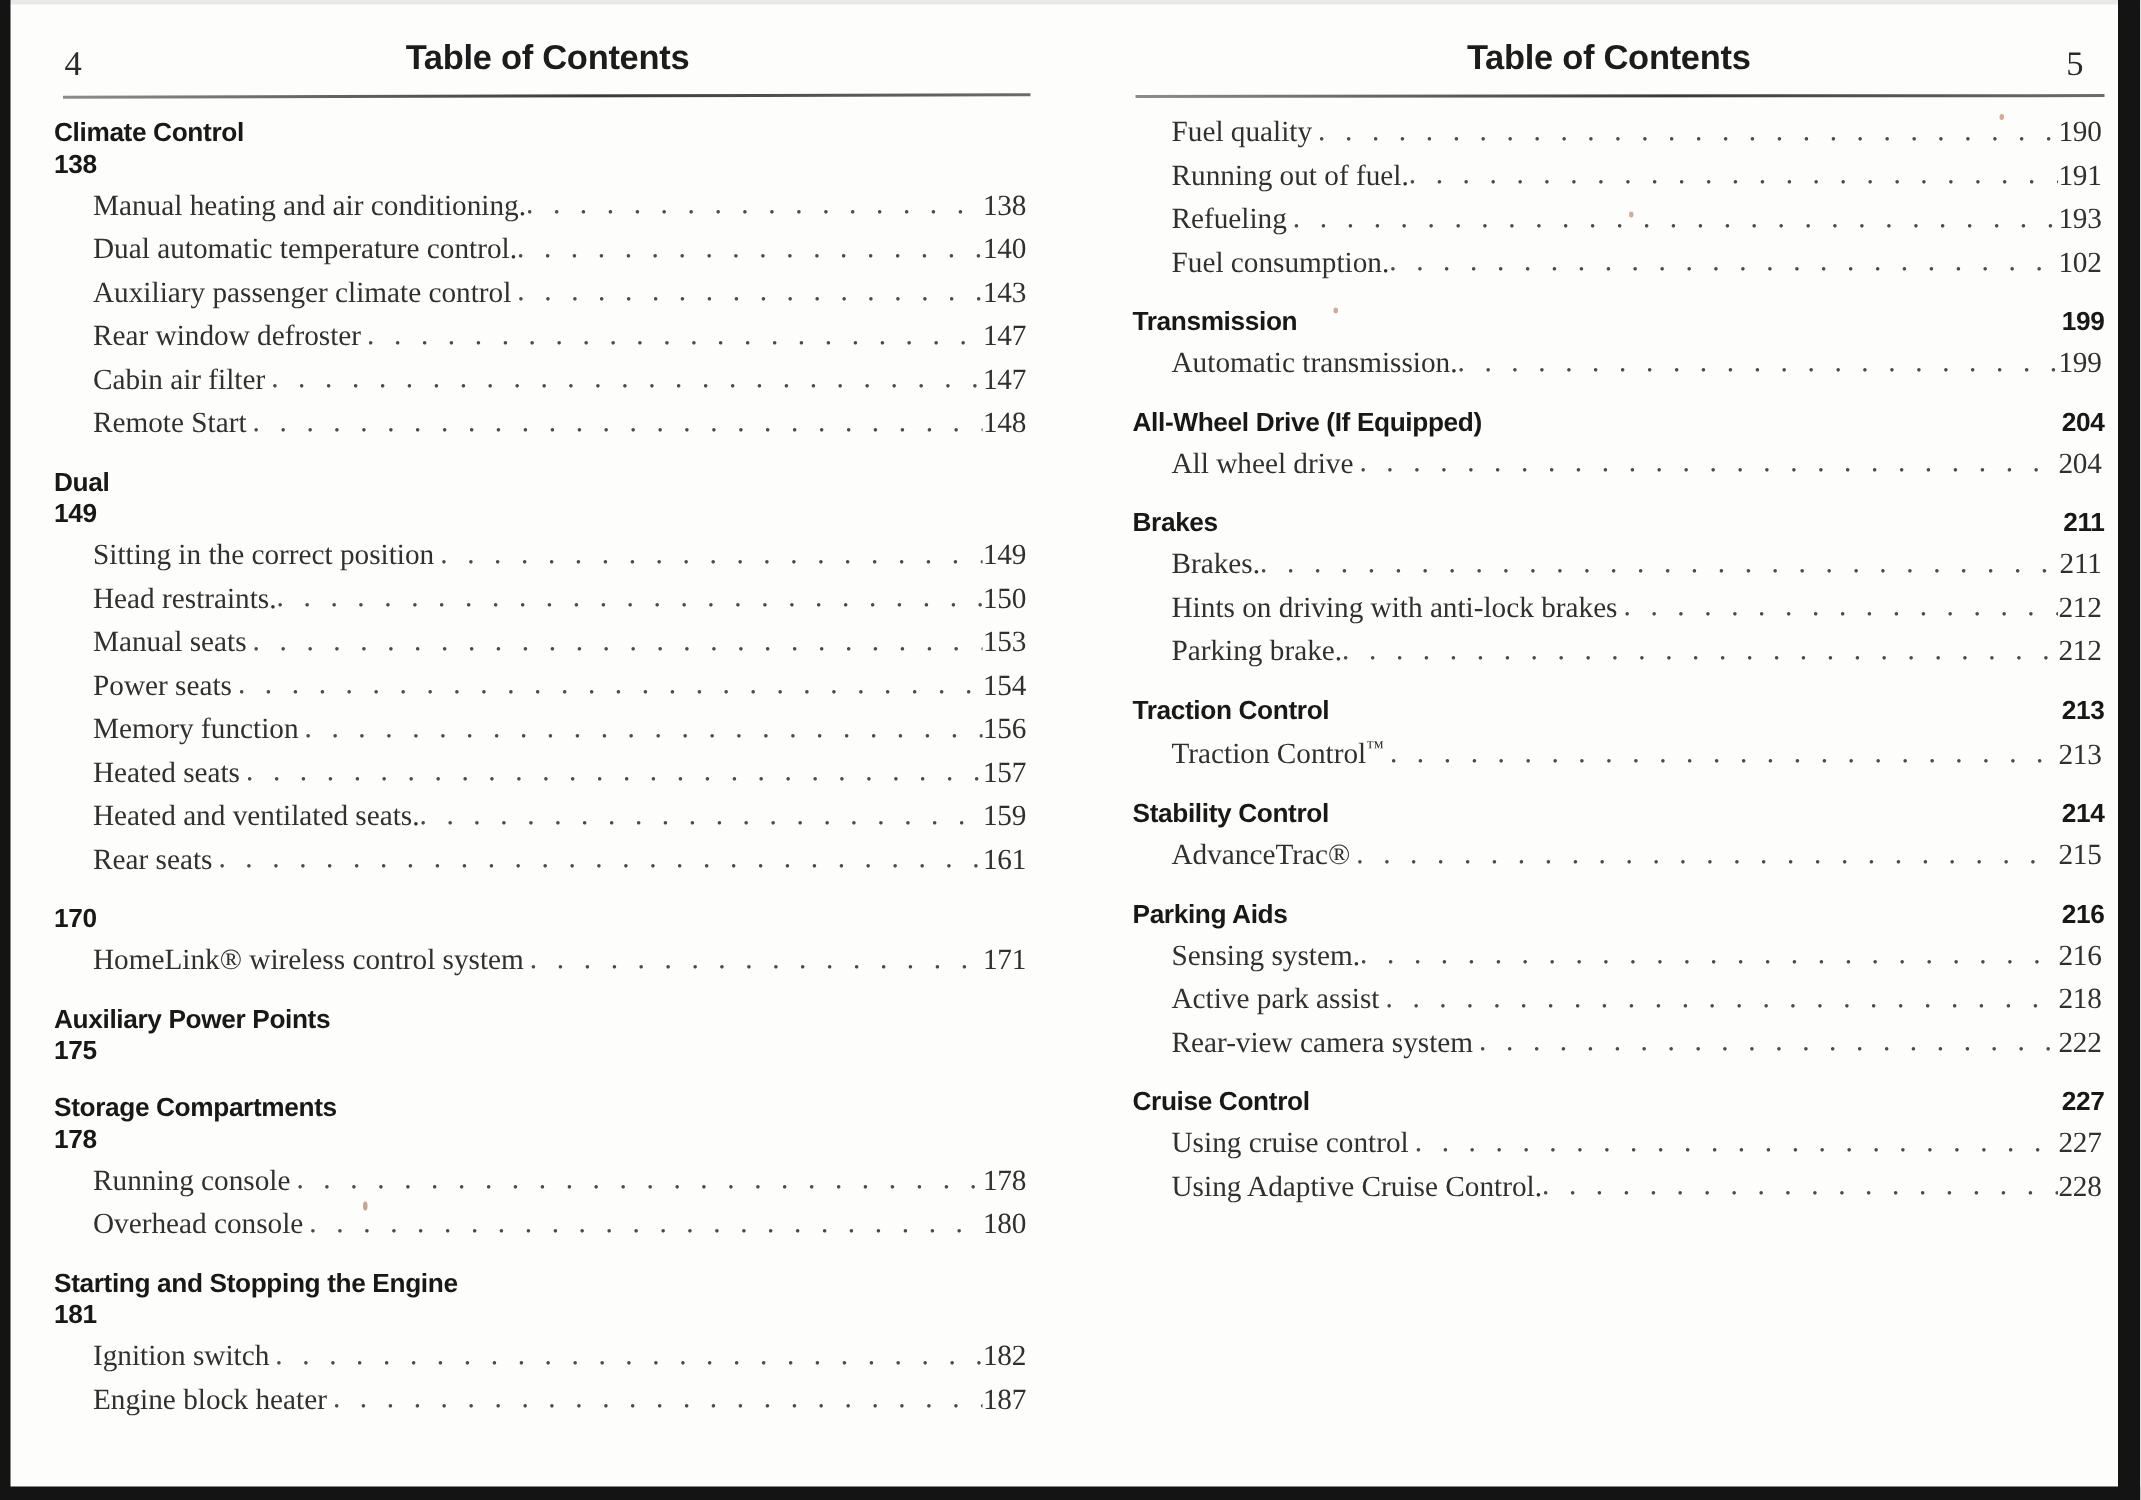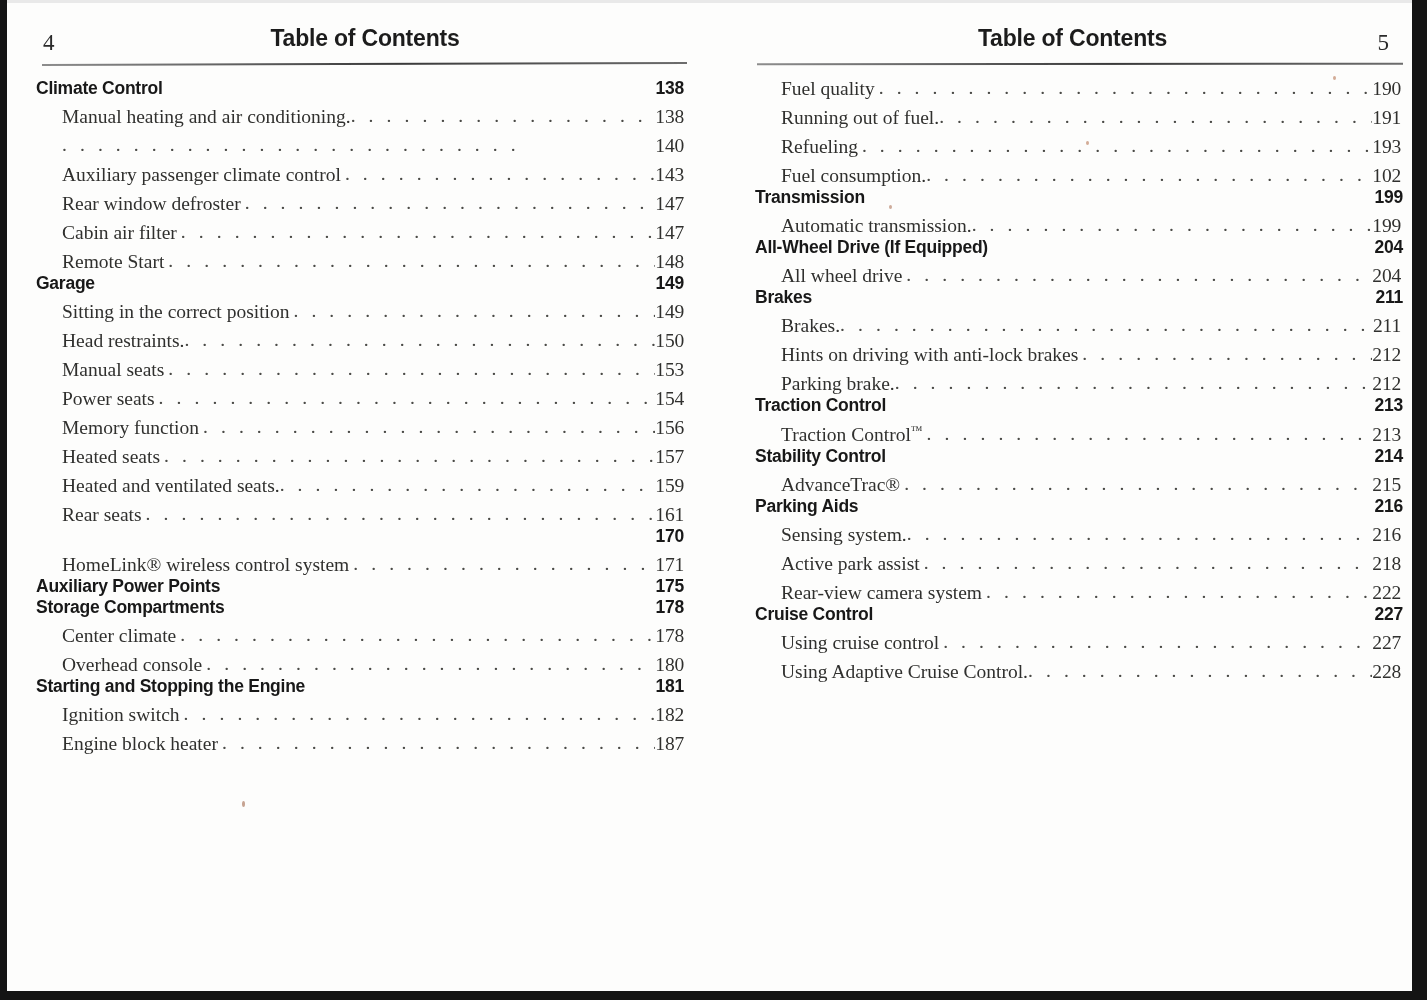--- a/index.html
+++ b/index.html
@@ -87,26 +87,27 @@
 
   
   .sec {
     display: flex;
     align-items: baseline;
     font-family: "Liberation Sans", sans-serif;
     font-weight: bold;
     font-size: 17.5px;
     color: #181818;
     letter-spacing: -0.25px;
+    margin-top: 17px;
   }
   .sec:first-child { margin-top: 0; }
   .sec .sec-title { white-space: nowrap; }
   .sec .sec-fill  { flex: 1 1 auto; }
   .sec .sec-page  { white-space: nowrap; }
-  .page-left  .sec { width: 648px; }
+  .page-left  .sec { width: 648px; flex-direction: column; }
   .page-right .sec { width: 648px; }
 
   
   .ent {
     display: flex;
     align-items: flex-end;
     font-size: 19.5px;
     color: #30302e;
     margin-top: 7px;
     padding-left: 26px;
@@ -176,20 +177,21 @@
             <span class="sec-title">Climate Control</span>
             <span class="sec-fill"></span>
             <span class="sec-page">138</span>
           </div>
           <div class="ent tight">
             <span class="ent-title">Manual heating and air conditioning.</span>
             <span class="ent-fill">. . . . . . . . . . . . . . . . . . . . . . . . .</span>
             <span class="ent-page">138</span>
           </div>
           <div class="ent tight">
+            <span class="ent-title">Dual automatic temperature control.</span>
             <span class="ent-fill">. . . . . . . . . . . . . . . . . . . . . . . . . .</span>
             <span class="ent-page">140</span>
           </div>
           <div class="ent">
             <span class="ent-title">Auxiliary passenger climate control</span>
             <span class="ent-fill">. . . . . . . . . . . . . . . . . . . . . . . . . .</span>
             <span class="ent-page">143</span>
           </div>
           <div class="ent">
             <span class="ent-title">Rear window defroster</span>
@@ -200,21 +202,21 @@
             <span class="ent-title">Cabin air filter</span>
             <span class="ent-fill">. . . . . . . . . . . . . . . . . . . . . . . . . . . . . . . . .</span>
             <span class="ent-page">147</span>
           </div>
           <div class="ent">
             <span class="ent-title">Remote Start</span>
             <span class="ent-fill">. . . . . . . . . . . . . . . . . . . . . . . . . . . . . . . . . .</span>
             <span class="ent-page">148</span>
           </div>
           <div class="sec">
-            <span class="sec-title">Garage</span>
+            <span class="sec-title">Dual</span>
             <span class="sec-fill"></span>
             <span class="sec-page">149</span>
           </div>
           <div class="ent">
             <span class="ent-title">Sitting in the correct position</span>
             <span class="ent-fill">. . . . . . . . . . . . . . . . . . . . . . . . . .</span>
             <span class="ent-page">149</span>
           </div>
           <div class="ent tight">
             <span class="ent-title">Head restraints.</span>
@@ -264,21 +266,21 @@
             <span class="sec-title">Auxiliary Power Points</span>
             <span class="sec-fill"></span>
             <span class="sec-page">175</span>
           </div>
           <div class="sec">
             <span class="sec-title">Storage Compartments</span>
             <span class="sec-fill"></span>
             <span class="sec-page">178</span>
           </div>
           <div class="ent">
-            <span class="ent-title">Center climate</span>
+            <span class="ent-title">Running console</span>
             <span class="ent-fill">. . . . . . . . . . . . . . . . . . . . . . . . . . . . . . . .</span>
             <span class="ent-page">178</span>
           </div>
           <div class="ent">
             <span class="ent-title">Overhead console</span>
             <span class="ent-fill">. . . . . . . . . . . . . . . . . . . . . . . . . . . . . .</span>
             <span class="ent-page">180</span>
           </div>
           <div class="sec">
             <span class="sec-title">Starting and Stopping the Engine</span>

